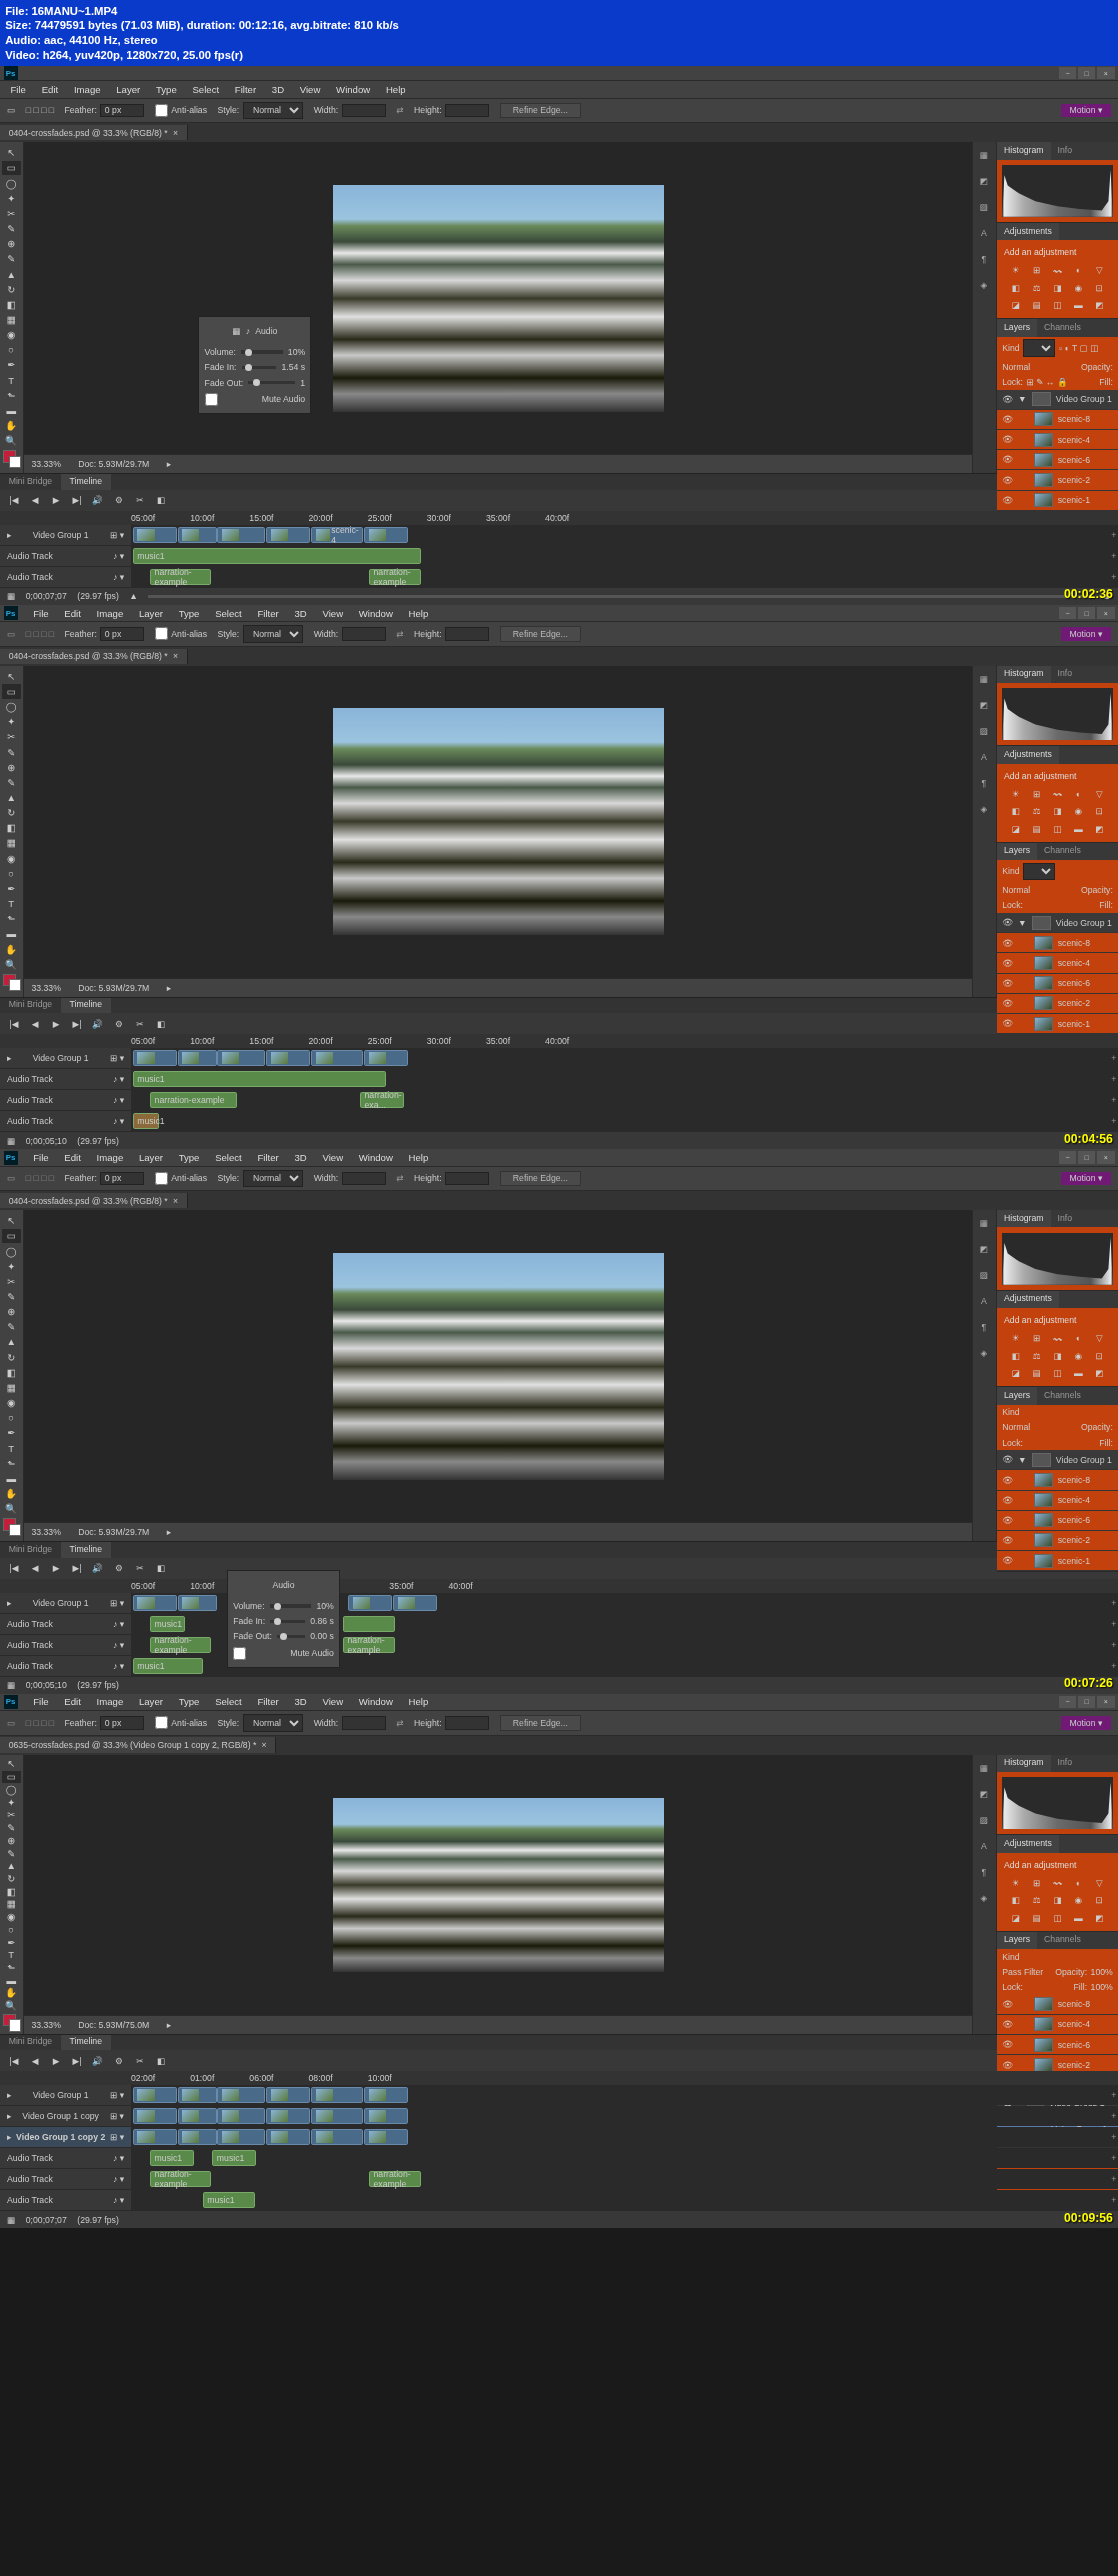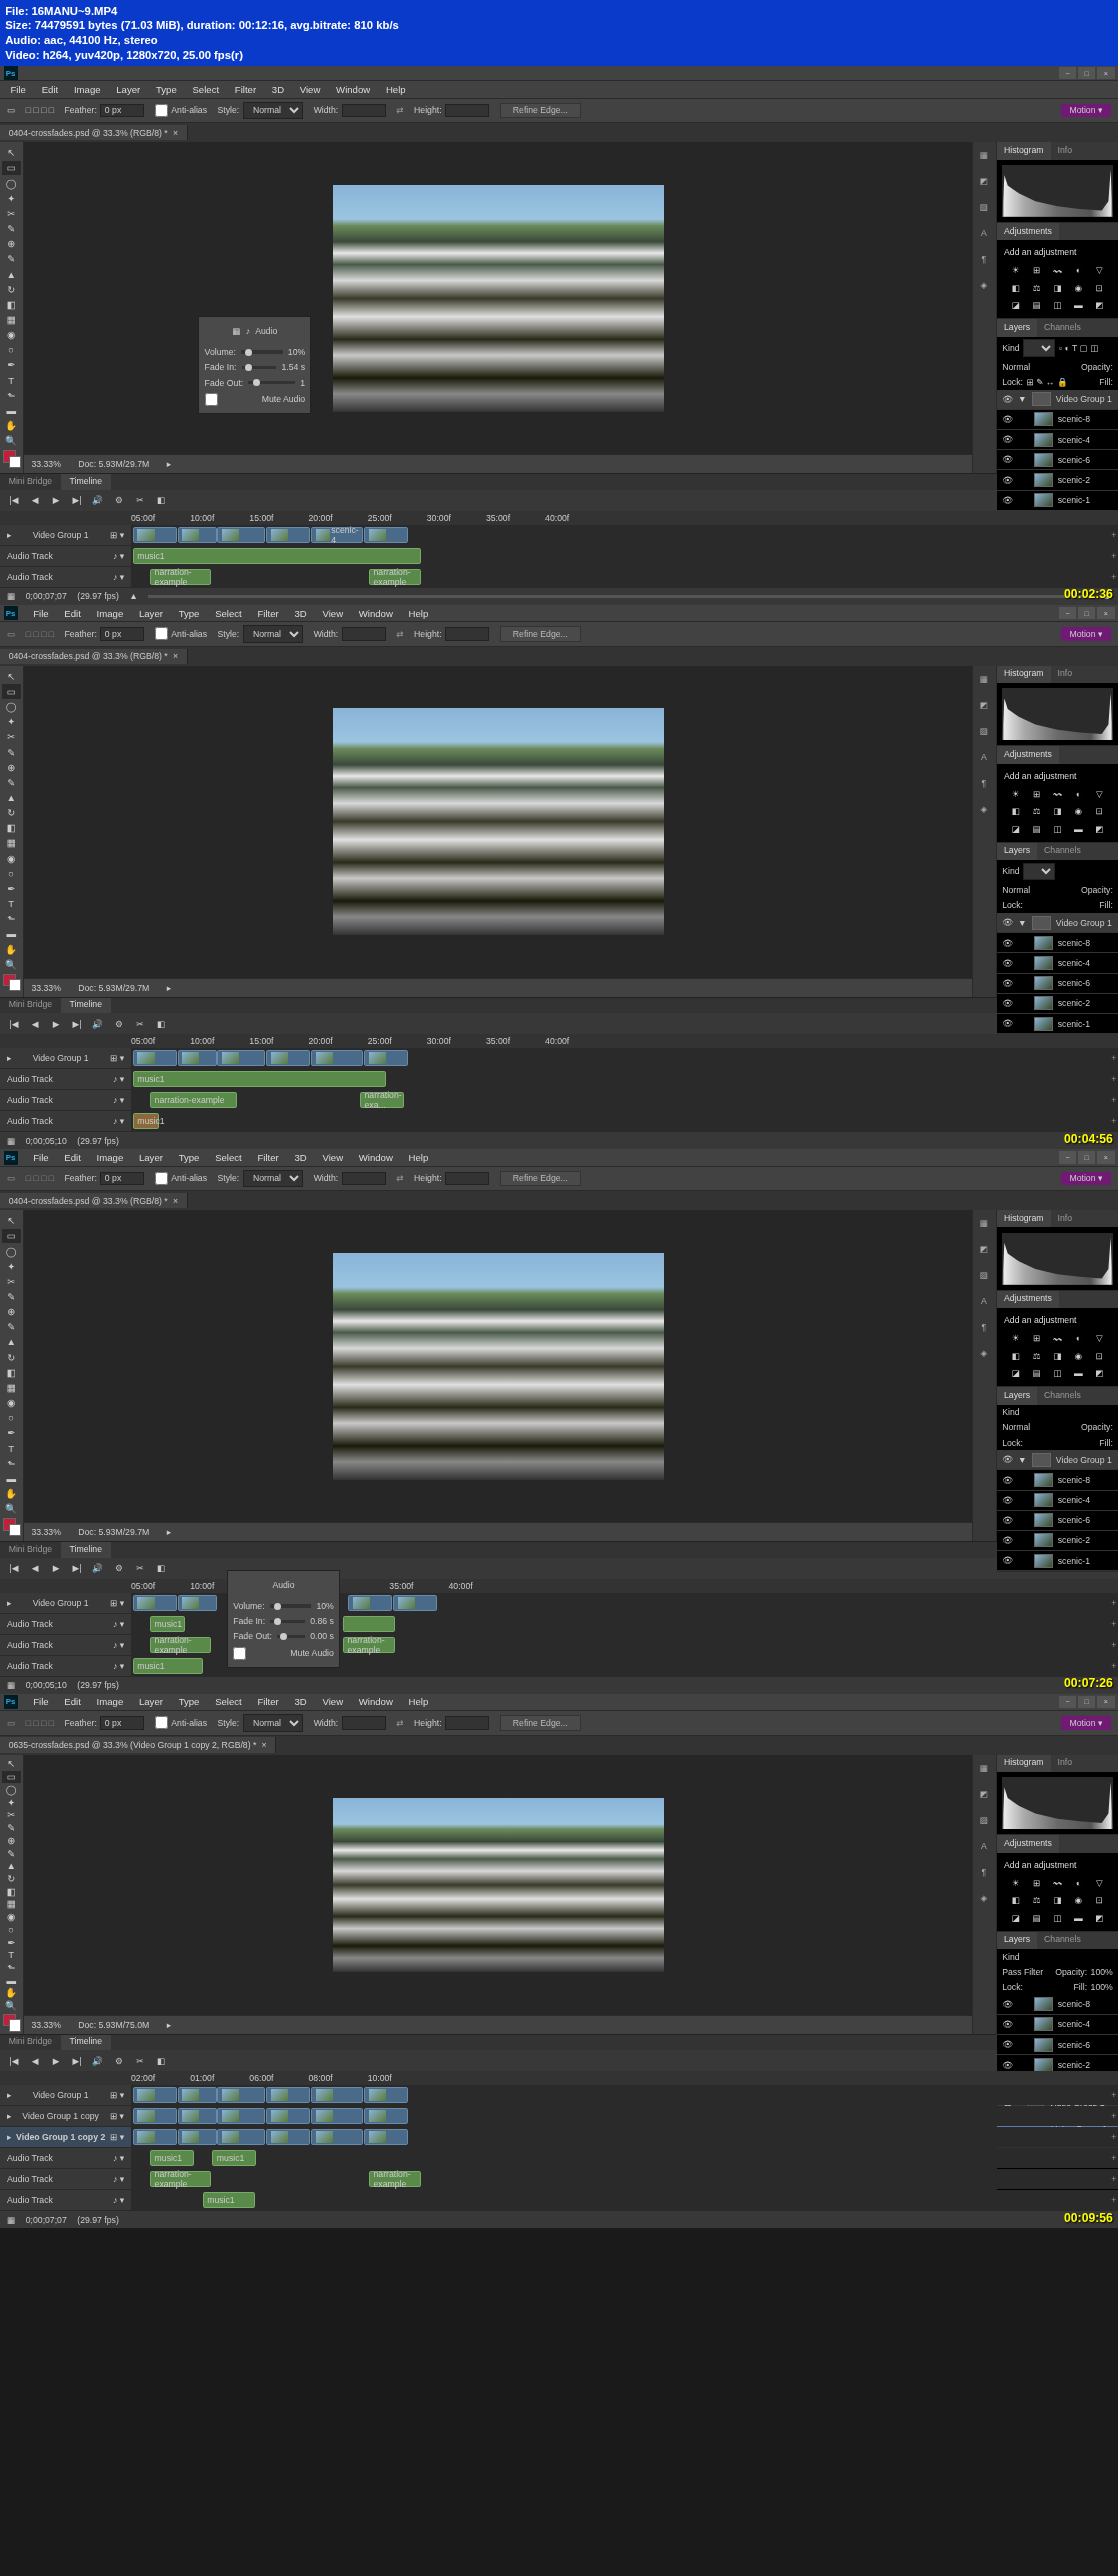--- a/index.html
+++ b/index.html
@@ -30,21 +30,21 @@
 .doc-tab{background:#424242;padding:2.6px 8.7px;font-size:8.7px;color:#ccc;display:flex;align-items:center;gap:5.2px;border-right:0.9px solid #222}
 .canvas-viewport{flex:1;background:#262626;display:flex;align-items:center;justify-content:center;position:relative}
 .waterfall{width:331px;height:227px;background:linear-gradient(180deg,#8ab4d8 0%,#9bc4e0 15%,#6a8a5a 18%,#3a4a3a 25%,#e8e8e8 30%,#4a5a4a 35%,#d8d8d8 42%,#3a3a2a 50%,#e0e0e0 58%,#2a2a1a 68%,#c8c8c8 75%,#1a1a0a 85%,#888 92%,#333 100%)}
 .right-panels{width:122px;background:#424242;display:flex;flex-direction:column;border-left:0.9px solid #2a2a2a}
 .collapsed-dock{width:24.4px;background:#383838;display:flex;flex-direction:column;padding:3.5px 1.7px;gap:7px;border-left:0.9px solid #2a2a2a}
 .dock-icon{width:19px;height:19px;display:flex;align-items:center;justify-content:center;color:#aaa}
 .panel{border-bottom:0.9px solid #2a2a2a}
 .panel-tabs{display:flex;background:#383838;height:17.4px}
 .panel-tab{padding:2.6px 7px;font-size:8.7px;color:#999}
 .panel-tab.active{background:#424242;color:#ddd}
-.panel-body{padding:3.5px;background:#000000}
+.panel-body{padding:3.5px;background:#c2410c}
 .histogram{height:52px;background:#2a2a2a;position:relative;margin:1.7px}
 .histo-curve{position:absolute;bottom:0;left:0;right:0;height:100%;background:linear-gradient(90deg,transparent 0%,rgba(255,255,255,0.9) 2%,rgba(255,255,255,0.6) 20%,rgba(255,255,255,0.3) 50%,rgba(255,255,255,0.2) 80%,rgba(255,255,255,0.9) 98%,transparent 100%);clip-path:polygon(0 100%,2% 20%,5% 40%,15% 55%,30% 70%,50% 80%,70% 85%,90% 88%,96% 70%,98% 10%,100% 100%)}
 .adjust-text{font-size:8.7px;color:#ddd;padding:3.5px}
 .adjust-icons{display:flex;flex-wrap:wrap;gap:5.2px;padding:3.5px;justify-content:center}
 .adj-icon{width:15.7px;height:12.2px;color:#ccc;display:flex;align-items:center;justify-content:center;font-size:8.7px}
 .layers-body{padding:0}
 .layers-header{display:flex;align-items:center;padding:2.6px 5.2px;gap:3.5px}
 .layers-opts{display:flex;padding:2.6px 5.2px;gap:3.5px;color:#888;font-size:7.9px}
 .layer-row{display:flex;align-items:center;padding:2.6px 5.2px;gap:5.2px;border-bottom:0.9px solid #333}
 .layer-row.group{background:#3a3a3a}
@@ -75,21 +75,21 @@
 .audio-popup-title{display:flex;align-items:center;justify-content:center;gap:5.2px;padding:3.5px;margin-bottom:5.2px;font-size:9.6px}
 .audio-row{display:flex;align-items:center;justify-content:space-between;padding:2.6px 0;font-size:7.9px}
 .audio-slider{flex:1;height:3.5px;background:#333;margin:0 5.2px;position:relative}
 .audio-slider::after{content:'';position:absolute;width:7px;height:7px;background:#ccc;border-radius:50%;top:-1.7px;left:10%}
 .workspace-select{margin-left:auto;background:#701a75;padding:1.7px 8.7px;font-size:8.7px;color:#ccc}
 </style>
 </head>
 <body>
 
 <div class="header-info">
-  <div>File: 16MANU~9.MP4</div>
+  <div>File: 16MANU~1.MP4</div>
   <div>Size: 74479591 bytes (71.03 MiB), duration: 00:12:16, avg.bitrate: 810 kb/s</div>
   <div>Audio: aac, 44100 Hz, stereo</div>
   <div>Video: h264, yuv420p, 1280x720, 25.00 fps(r)</div>
 </div>
 
 <div class="ps-instance">
   <div class="title-bar">
     <div class="ps-logo">Ps</div>
     <div class="win-controls">
       <div class="win-btn">−</div>

